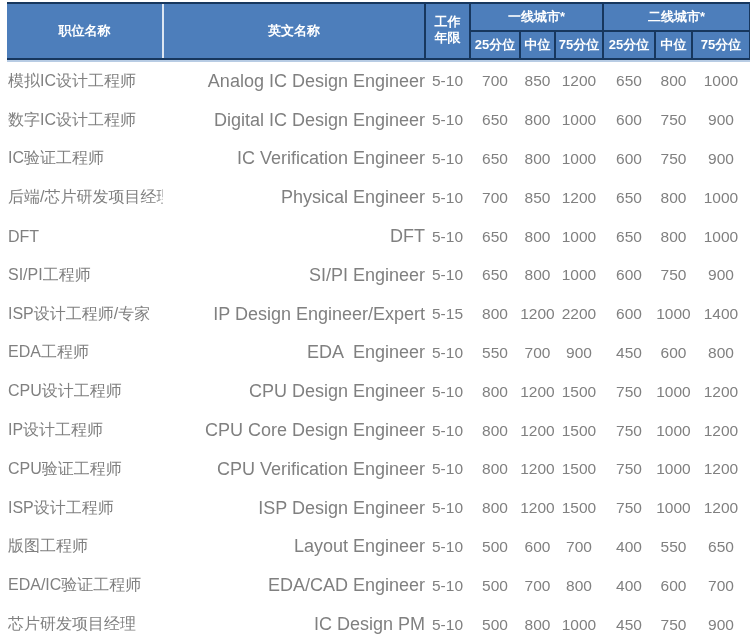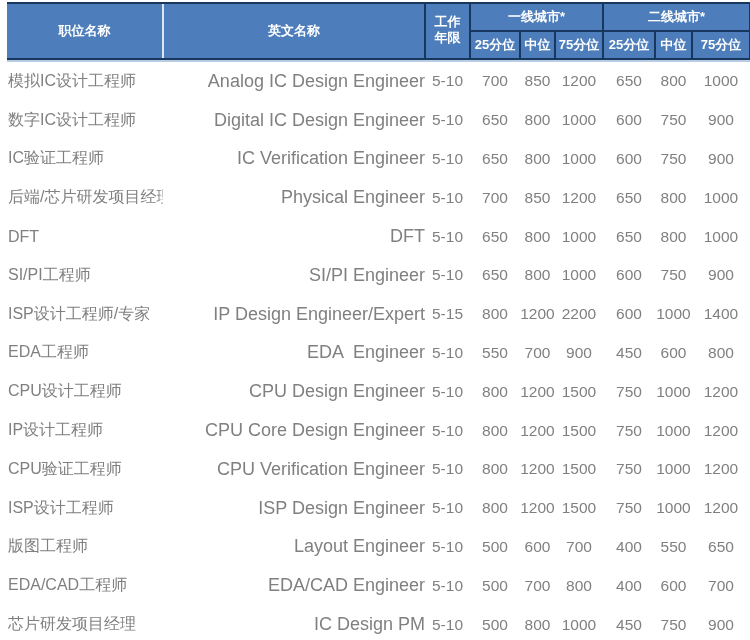--- a/index.html
+++ b/index.html
@@ -226,21 +226,21 @@
           <td class="en">Layout Engineer</td>
           <td class="num">5-10</td>
           <td class="num">500</td>
           <td class="num">600</td>
           <td class="num">700</td>
           <td class="num">400</td>
           <td class="num">550</td>
           <td class="num">650</td>
         </tr>
         <tr>
-          <td class="cn">EDA/CAD工程师</td>
+          <td class="cn">EDA/IC验证工程师</td>
           <td class="en">EDA/CAD Engineer</td>
           <td class="num">5-10</td>
           <td class="num">500</td>
           <td class="num">700</td>
           <td class="num">800</td>
           <td class="num">400</td>
           <td class="num">600</td>
           <td class="num">700</td>
         </tr>
         <tr>

